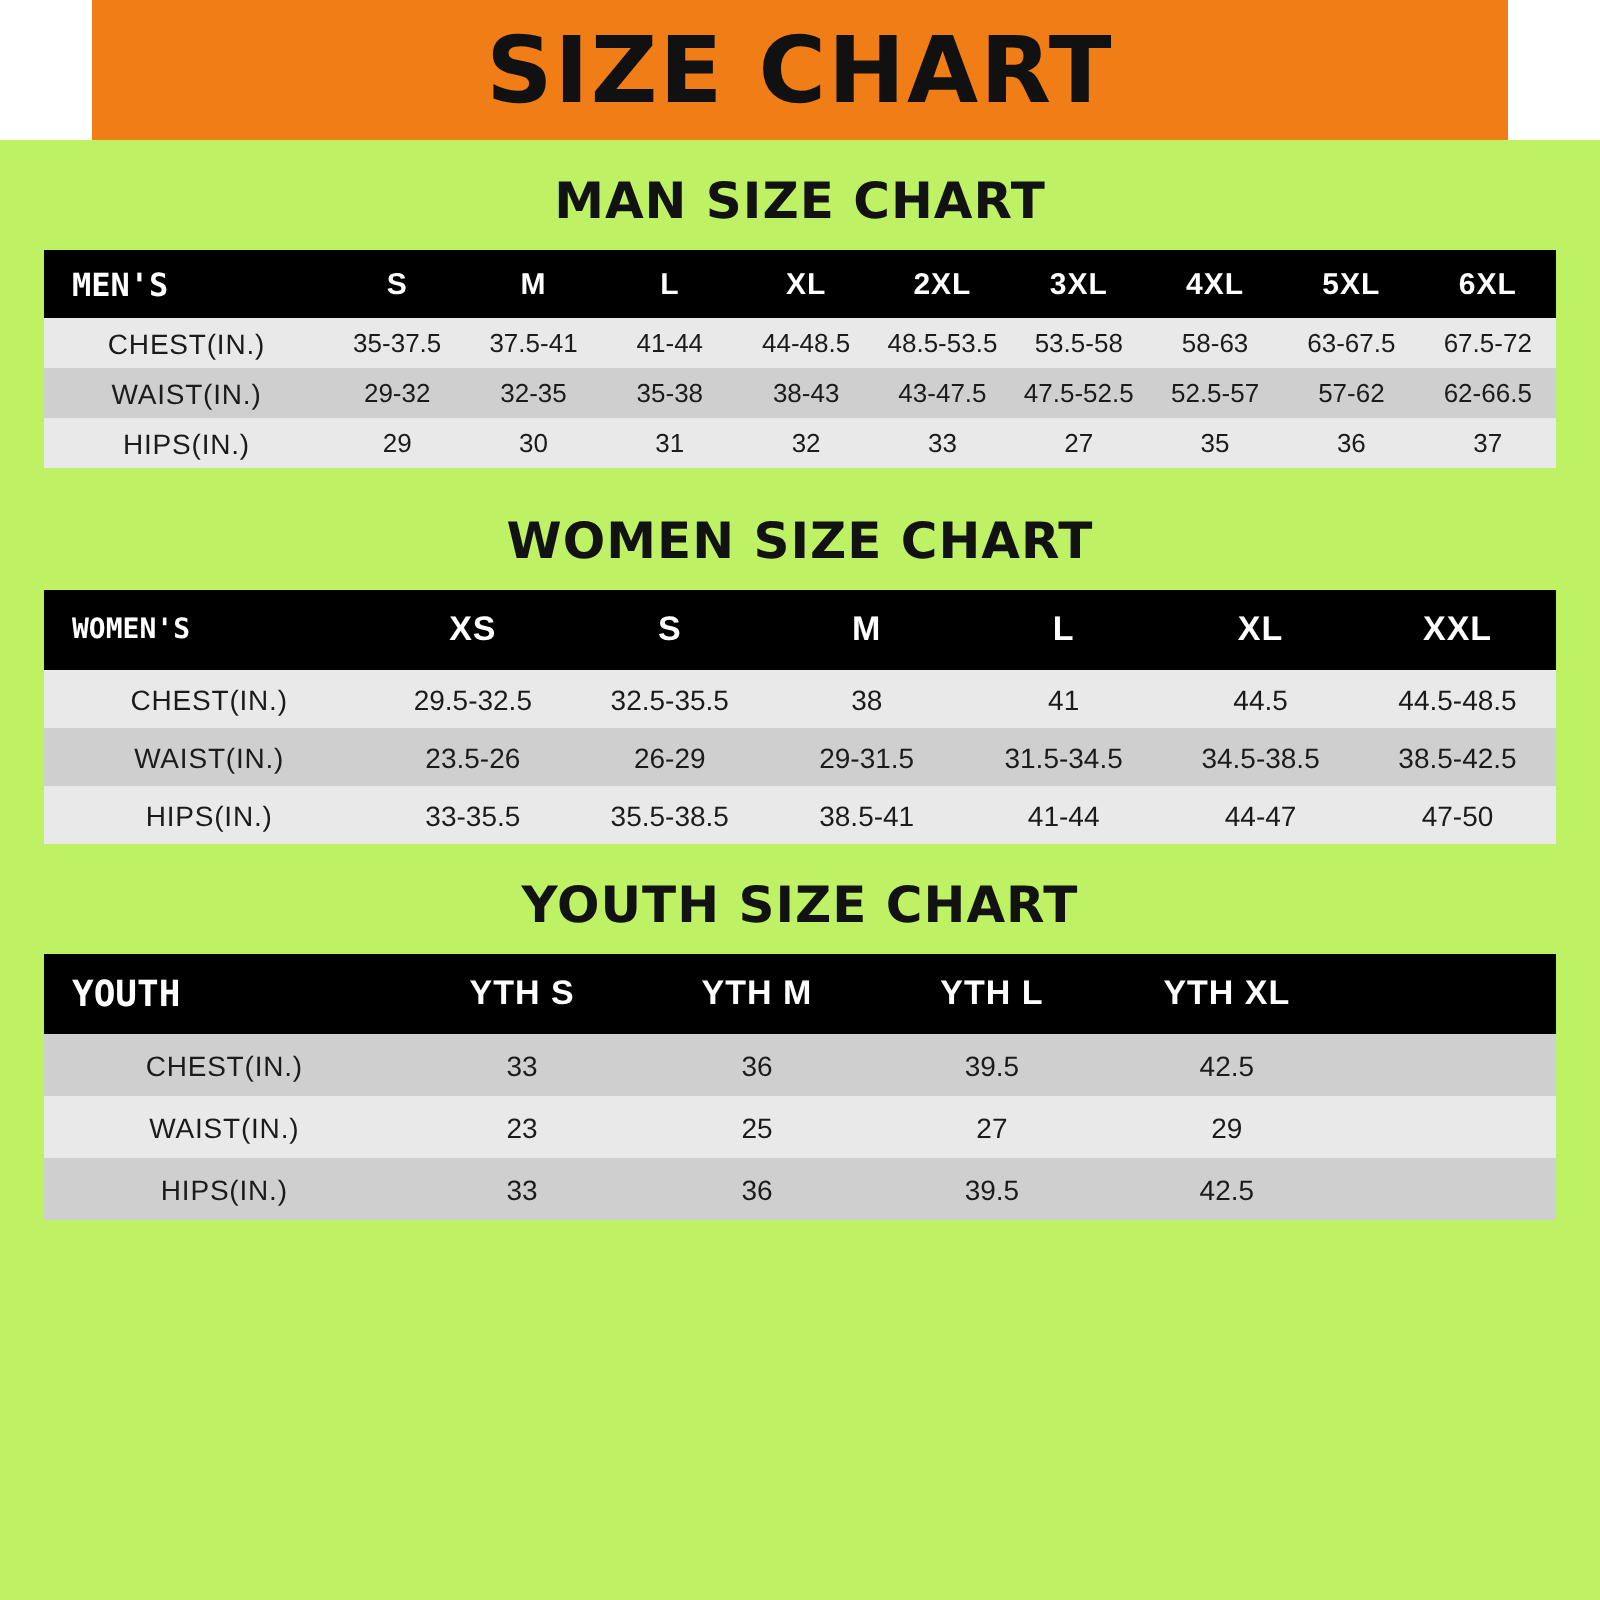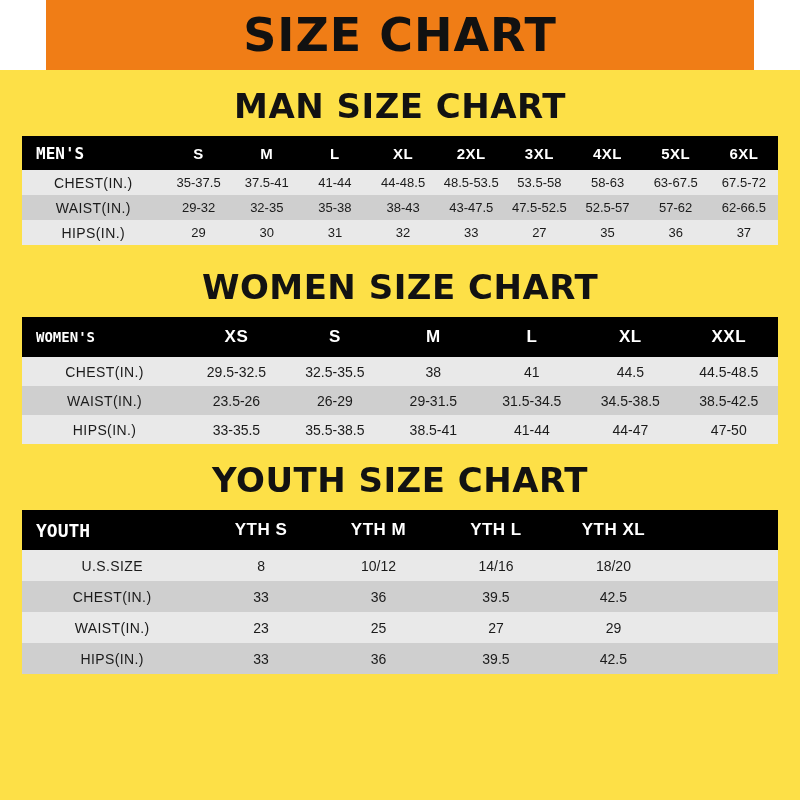--- a/index.html
+++ b/index.html
@@ -10,21 +10,21 @@
     width: 800px;
     height: 800px;
     background: #ffffff;
     font-family: "Liberation Sans", sans-serif;
     overflow: hidden;
   }
   .page {
     position: relative;
     width: 800px;
     height: 800px;
-    background: #fde047;
+    background: #bef264;
     display: flex;
     flex-direction: column;
   }
   
   .banner {
     position: relative;
     height: 70px;
     background: #f07d16;
     display: flex;
     align-items: center;
@@ -52,21 +52,21 @@
   
   .content {
     flex: 1;
     padding: 0 22px;
     box-sizing: border-box;
   }
   .section-title {
     text-align: center;
     font-family: "DejaVu Sans", sans-serif;
     font-weight: bold;
-    font-size: 34px;
+    font-size: 25px;
     color: #121212;
     margin: 16px 0 10px 0;
     letter-spacing: 0.5px;
   }
   .section-title.women { margin-top: 22px; }
   .section-title.youth { margin-top: 16px; }
 
   table.size-table {
     width: 100%;
     border-collapse: collapse;
@@ -245,28 +245,20 @@
         <tr>
           <th class="corner" style="width:22%">YOUTH</th>
           <th>YTH S</th>
           <th>YTH M</th>
           <th>YTH L</th>
           <th>YTH XL</th>
           <th style="width:14%"></th>
         </tr>
       </thead>
       <tbody>
-        <tr class="row-light">
-          <td class="label">U.S.SIZE</td>
-          <td>8</td>
-          <td>10/12</td>
-          <td>14/16</td>
-          <td>18/20</td>
-          <td></td>
-        </tr>
         <tr class="row-dark">
           <td class="label">CHEST(IN.)</td>
           <td>33</td>
           <td>36</td>
           <td>39.5</td>
           <td>42.5</td>
           <td></td>
         </tr>
         <tr class="row-light">
           <td class="label">WAIST(IN.)</td>

